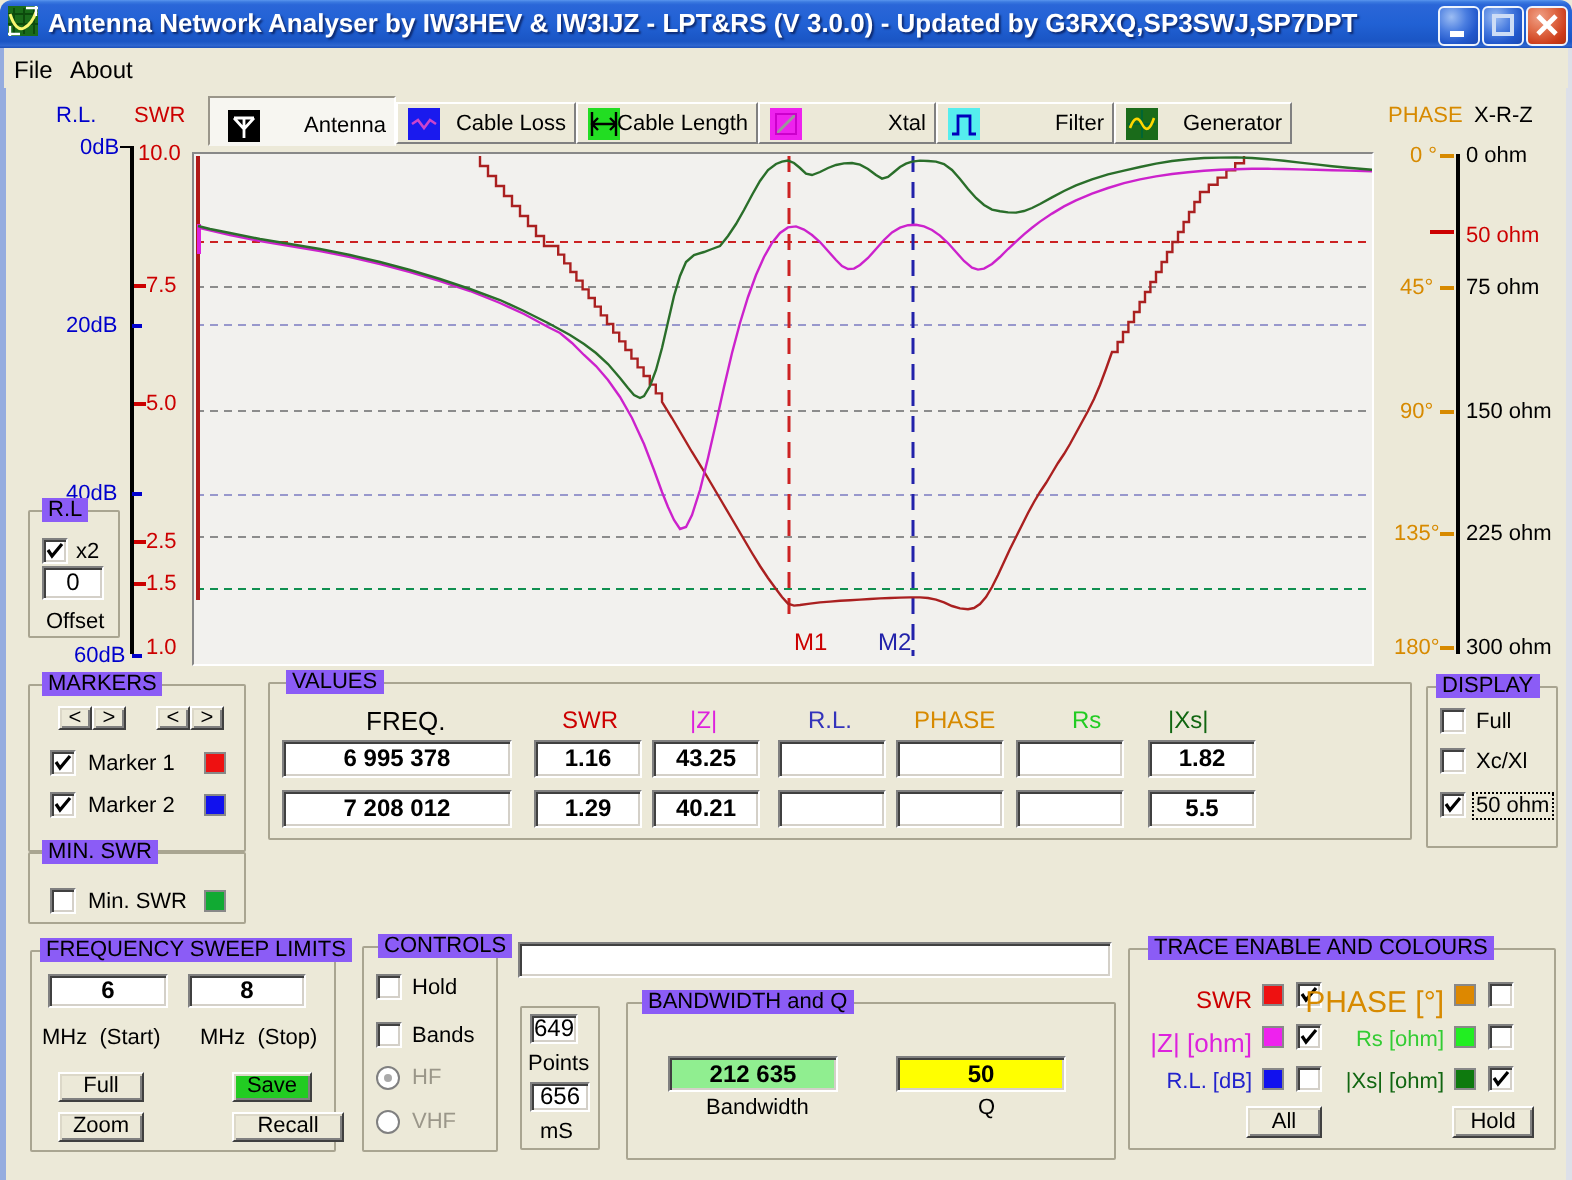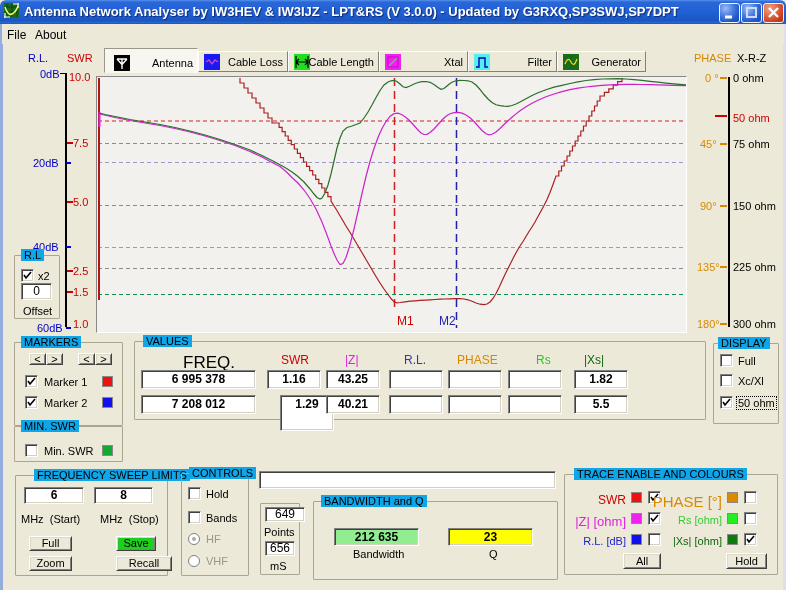--- a/index.html
+++ b/index.html
@@ -13,21 +13,21 @@
   letter-spacing:0px; text-shadow:1px 1px 1px rgba(10,30,90,.8); white-space:nowrap; }
 .winbtn { position:absolute; top:3px; width:21px; height:20px; border-radius:3px; border:1px solid #eef4fd; }
 .winbtn svg { position:absolute; left:0; top:0; }
 #btnmin, #btnmax { background:radial-gradient(circle at 30% 25%,#9cbdf3 0%,#4a7de0 40%,#2258cc 70%,#1b4ab4 100%); }
 #btnclose { background:radial-gradient(circle at 30% 25%,#f0a086 0%,#e06b48 40%,#cc3a18 75%,#b03010 100%); }
 
 #menubar { position:absolute; left:2px; top:24px; width:782px; height:20px; background:#ece9d8; }
 #menubar span { position:absolute; top:4px; font-size:12px; }
 
 .gbox { position:absolute; border:1px solid #a9a591; border-radius:1px; }
-.glabel { position:absolute; top:-7px; background:#0ea5e9; padding:0 3px; font-size:11px; white-space:nowrap; }
+.glabel { position:absolute; top:-7px; background:#8b5cf6; padding:0 3px; font-size:11px; white-space:nowrap; }
 
 .cb { position:absolute; width:13px; height:13px; background:#fff;
   border-top:1px solid #808080; border-left:1px solid #808080;
   border-bottom:1px solid #fff; border-right:1px solid #fff;
   box-shadow:inset 1px 1px 0 #404040, inset -1px -1px 0 #d4d0c8; }
 .cb svg { position:absolute; left:0px; top:0px; }
 .radio { position:absolute; width:12px; height:12px; border-radius:50%; background:#fff; border:1px solid #808080; }
 .field { position:absolute; background:#fff; border-top:1px solid #808080; border-left:1px solid #808080;
   border-bottom:1px solid #fff; border-right:1px solid #fff;
   box-shadow:inset 1px 1px 0 #404040, inset -1px -1px 0 #d4d0c8;
@@ -236,36 +236,36 @@
 <div class="gbox" style="left:14px;top:426px;width:109px;height:36px;">
   <span class="glabel" style="left:6px;">MIN. SWR</span>
   </div>
 <div class="cb" style="left:25px;top:444px;"></div>
 <div class="lbl" style="left:44px;top:445px;">Min. SWR</div>
 <div class="abs" style="left:102px;top:445px;width:11px;height:11px;background:#11aa33;border:1px solid #888;"></div>
 
 <div class="gbox" style="left:134px;top:341px;width:572px;height:79px;">
   <span class="glabel" style="left:8px;">VALUES</span>
   </div>
-<div class="lbl" style="left:183px;top:353px;font-size:17px;">FREQ.</div>
+<div class="lbl" style="left:183px;top:353px;font-size:13px;">FREQ.</div>
 <div class="lbl" style="left:281px;top:353px;color:#cc0000;font-size:12px;">SWR</div>
 <div class="lbl" style="left:345px;top:353px;color:#dd22dd;font-size:12px;">|Z|</div>
 <div class="lbl" style="left:404px;top:353px;color:#3333bb;font-size:12px;">R.L.</div>
 <div class="lbl" style="left:457px;top:353px;color:#d78a00;font-size:12px;">PHASE</div>
 <div class="lbl" style="left:536px;top:353px;color:#22cc22;font-size:12px;">Rs</div>
 <div class="lbl" style="left:584px;top:353px;color:#116611;font-size:12px;">|Xs|</div>
 <div class="field" style="left:141px;top:370px;width:115px;height:19px;line-height:17px;">6 995 378</div>
 <div class="field" style="left:267px;top:370px;width:54px;height:19px;line-height:17px;">1.16</div>
 <div class="field" style="left:326px;top:370px;width:54px;height:19px;line-height:17px;">43.25</div>
 <div class="field" style="left:389px;top:370px;width:54px;height:19px;"></div>
 <div class="field" style="left:448px;top:370px;width:54px;height:19px;"></div>
 <div class="field" style="left:508px;top:370px;width:54px;height:19px;"></div>
 <div class="field" style="left:574px;top:370px;width:54px;height:19px;line-height:17px;">1.82</div>
 <div class="field" style="left:141px;top:395px;width:115px;height:19px;line-height:17px;">7 208 012</div>
-<div class="field" style="left:280px;top:395px;width:54px;height:36px;line-height:17px;">1.29</div>
+<div class="field" style="left:267px;top:395px;width:54px;height:19px;line-height:17px;">1.29</div>
 <div class="field" style="left:326px;top:395px;width:54px;height:19px;line-height:17px;">40.21</div>
 <div class="field" style="left:389px;top:395px;width:54px;height:19px;"></div>
 <div class="field" style="left:448px;top:395px;width:54px;height:19px;"></div>
 <div class="field" style="left:508px;top:395px;width:54px;height:19px;"></div>
 <div class="field" style="left:574px;top:395px;width:54px;height:19px;line-height:17px;">5.5</div>
 
 <div class="gbox" style="left:713px;top:343px;width:66px;height:81px;">
   <span class="glabel" style="left:4px;">DISPLAY</span>
   </div>
 <div class="cb" style="left:720px;top:354px;"></div>
@@ -273,21 +273,21 @@
 <div class="cb" style="left:720px;top:374px;"></div>
 <div class="lbl" style="left:738px;top:375px;">Xc/Xl</div>
 <div class="cb" style="left:720px;top:396px;">
     <svg width="11" height="11" viewBox="0 0 11 11">
       <path d="M2,5 L4,8 L9,2" stroke="#000" stroke-width="1.6" fill="none"></path>
     </svg>
   </div>
 <div class="lbl" style="left:736px;top:396px;border:1px dotted #000;padding:0 1px;">50 ohm</div>
 
 <div class="gbox" style="left:15px;top:475px;width:153px;height:101px;">
-  <span class="glabel" style="left:18px;">FREQUENCY SWEEP LIMITS</span>
+  <span class="glabel" style="left:4px;">FREQUENCY SWEEP LIMITS</span>
   </div>
 <div class="field" style="left:24px;top:487px;width:60px;height:17px;line-height:15px;">6</div>
 <div class="field" style="left:94px;top:487px;width:59px;height:17px;line-height:15px;">8</div>
 <div class="lbl" style="left:21px;top:513px;">MHz&nbsp; (Start)</div>
 <div class="lbl" style="left:100px;top:513px;">MHz&nbsp; (Stop)</div>
 <div class="btn" style="left:29px;top:536px;width:43px;height:15px;line-height:13px;">Full</div>
 <div class="btn" style="left:116px;top:536px;width:40px;height:15px;line-height:13px;background:#22cc22;">Save</div>
 <div class="btn" style="left:29px;top:556px;width:43px;height:15px;line-height:13px;">Zoom</div>
 <div class="btn" style="left:116px;top:556px;width:56px;height:15px;line-height:13px;">Recall</div>
 
@@ -299,33 +299,33 @@
 <div class="cb" style="left:188px;top:511px;"></div>
 <div class="lbl" style="left:206px;top:512px;">Bands</div>
 <div class="radio" style="left:188px;top:533px;">
     <div style="position:absolute;left:3px;top:3px;width:4px;height:4px;border-radius:50%;background:#aaa;"></div>
   </div>
 <div class="lbl" style="left:206px;top:533px;color:#9a9689;">HF</div>
 <div class="radio" style="left:188px;top:555px;"></div>
 <div class="lbl" style="left:206px;top:555px;color:#9a9689;">VHF</div>
 
 <div class="gbox" style="left:260px;top:503px;width:40px;height:72px;"></div>
-<div class="field" style="left:265px;top:507px;width:40px;height:15px;line-height:13px;font-weight:normal;">649</div>
+<div class="field" style="left:265px;top:507px;width:24px;height:15px;line-height:13px;font-weight:normal;">649</div>
 <div class="lbl" style="left:264px;top:526px;">Points</div>
 <div class="field" style="left:265px;top:541px;width:30px;height:15px;line-height:13px;font-weight:normal;">656</div>
 <div class="lbl" style="left:270px;top:560px;">mS</div>
 
 <div class="field" style="left:259px;top:471px;width:297px;height:18px;"></div>
 
 <div class="gbox" style="left:313px;top:501px;width:245px;height:79px;">
   <span class="glabel" style="left:7px;">BANDWIDTH and Q</span>
   </div>
 <div class="field" style="left:334px;top:528px;width:85px;height:18px;line-height:16px;background:#90ee90;">212 635</div>
 <div class="lbl" style="left:353px;top:548px;">Bandwidth</div>
-<div class="field" style="left:448px;top:528px;width:85px;height:18px;line-height:16px;background:#ffff00;">23</div>
+<div class="field" style="left:448px;top:528px;width:85px;height:18px;line-height:16px;background:#ffff00;">50</div>
 <div class="lbl" style="left:489px;top:548px;">Q</div>
 
 <div class="gbox" style="left:564px;top:474px;width:214px;height:101px;">
   <span class="glabel" style="left:9px;">TRACE ENABLE AND COLOURS</span>
   </div>
 <div class="lbl" style="right:160px;top:493px;color:#cc0000;font-size:12px;">SWR</div>
 <div class="abs" style="left:631px;top:492px;width:11px;height:11px;background:#ee1111;border:1px solid #888;"></div>
 <div class="cb" style="left:648px;top:491px;">
     <svg width="11" height="11" viewBox="0 0 11 11">
       <path d="M2,5 L4,8 L9,2" stroke="#000" stroke-width="1.6" fill="none"></path>

